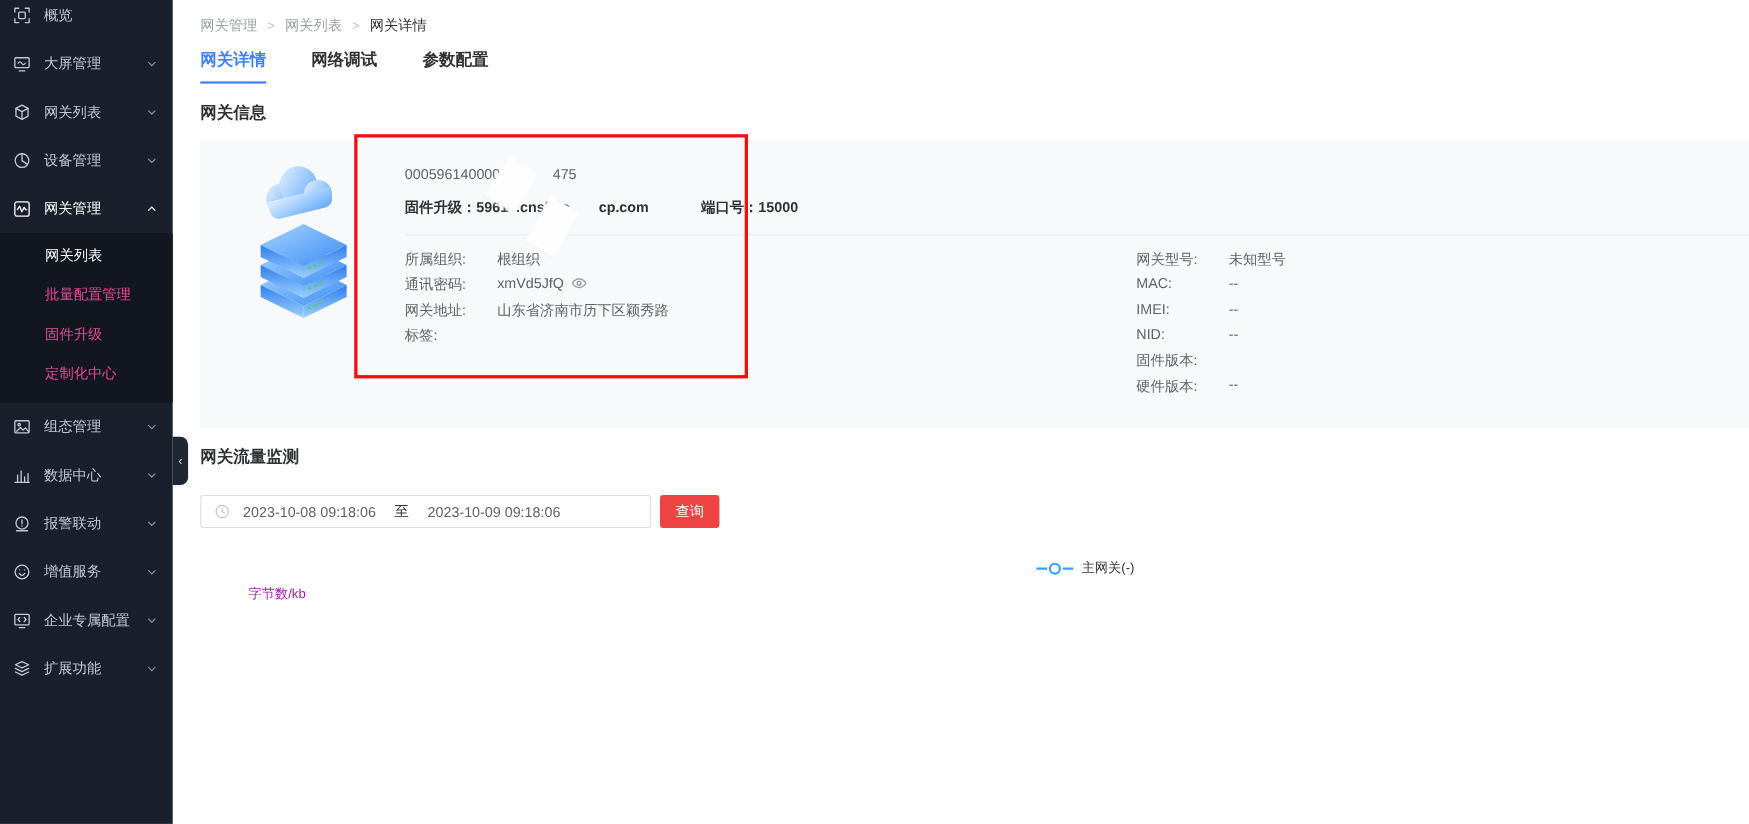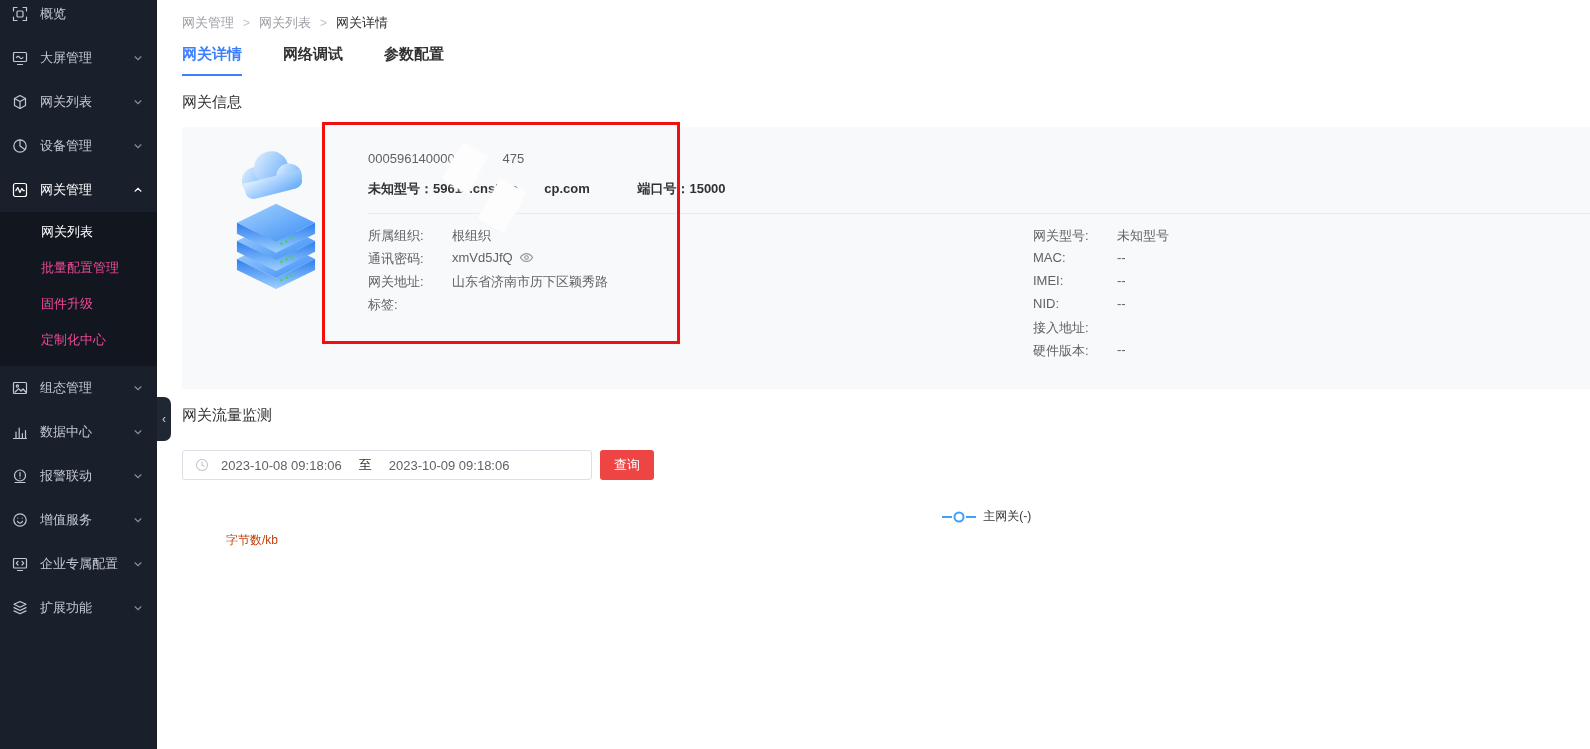--- a/index.html
+++ b/index.html
@@ -26,21 +26,21 @@
   .main { flex:1; position:relative; background:#fff; padding-left:25px; overflow:hidden; }
   .breadcrumb { margin-top:14px; display:flex; align-items:center; gap:9px; font-size:13px; color:#9c9fa5; }
   .breadcrumb .crumb { cursor:pointer; }
   .breadcrumb .sep { font-size:12px; color:#c0c3c9; }
   .breadcrumb .current { color:#303133; cursor:default; }
 
   .tabs { display:flex; gap:41px; margin-top:13px; font-size:15px; font-weight:bold; color:#303133; }
   .tab { padding-bottom:10px; cursor:pointer; border-bottom:2px solid transparent; }
   .tab.active { color:#3D7FFF; border-bottom-color:#3D7FFF; }
 
-  .section-title { margin-top:17px; font-size:15px; font-weight:normal; color:#303133; }
+  .section-title { margin-top:17px; font-size:15px; font-weight:bold; color:#303133; }
 
   
   .card { position:relative; margin-top:15px; height:262px; background:#F8F9FB; display:flex; }
   .gw-illustration { width:150px; flex-shrink:0; padding:14px 0 0 44px; }
   .info { flex:1; padding-top:15px; margin-left:36px; position:relative; }
   .gw-name { font-size:14px; font-weight:bold; color:#303133; }
   .gw-sn { margin-top:9px; font-size:13px; color:#606266; }
   .gap26 { display:inline-block; width:26px; }
   .access-row { margin-top:14px; font-size:13px; font-weight:bold; color:#303133; }
   .port { margin-left:44px; }
@@ -65,21 +65,21 @@
   .clock { width:14px; height:14px; color:#c0c4cc; display:flex; }
   .clock svg { width:14px; height:14px; }
   .date-text { font-size:13px; color:#606266; margin-left:12px; white-space:nowrap; }
   .to { font-size:13px; color:#303133; margin:0 17px; }
   .query-btn { margin-left:8px; width:54px; height:30px; background:#ef4444; color:#fff; border:none; border-radius:3px; font-size:13px; cursor:pointer; font-family:inherit; }
 
   .chart { position:relative; height:282px; margin-top:4px; }
   .legend { position:absolute; left:54%; top:24px; display:flex; align-items:center; cursor:pointer; }
   .legend-marker { display:flex; }
   .legend-label { margin-left:7px; font-size:12px; color:#333639; }
-  .ylabel { position:absolute; left:44px; top:48px; font-size:12px; color:#c2410c; }
+  .ylabel { position:absolute; left:44px; top:48px; font-size:12px; color:#a21caf; }
 </style>
 </head>
 <body>
 
 <aside class="sidebar">
   <nav class="menu">
 
     <div class="side-item">
       <span class="ic">
         <svg viewBox="0 0 16 16" fill="none" stroke="currentColor" stroke-width="1.2" stroke-linecap="round" stroke-linejoin="round">
@@ -334,21 +334,21 @@
       </svg>
     </div>
 
     <div class="info">
 
       <div class="gw-sn">
         <span>000596140000000</span><span class="gap26"></span><span>475</span>
       </div>
 
       <div class="access-row">
-        <span>未知型号：</span><span>59614.cnsh.io</span><span class="gap26"></span><span>cp.com</span>
+        <span>固件升级：</span><span>59614.cnsh.io</span><span class="gap26"></span><span>cp.com</span>
         <span class="port">端口号：</span><span>15000</span>
       </div>
 
       <div class="divider"></div>
 
       <div class="fields">
         <div class="col-left">
           <div class="field-row">
             <span class="f-label">所属组织:</span>
             <span class="f-value">根组织</span>
@@ -385,21 +385,21 @@
           </div>
           <div class="field-row">
             <span class="f-label">IMEI:</span>
             <span class="f-value">--</span>
           </div>
           <div class="field-row">
             <span class="f-label">NID:</span>
             <span class="f-value">--</span>
           </div>
           <div class="field-row">
-            <span class="f-label">接入地址:</span>
+            <span class="f-label">固件版本:</span>
             <span class="f-value"></span>
           </div>
           <div class="field-row">
             <span class="f-label">硬件版本:</span>
             <span class="f-value">--</span>
           </div>
         </div>
       </div>
     </div>
   </div>

